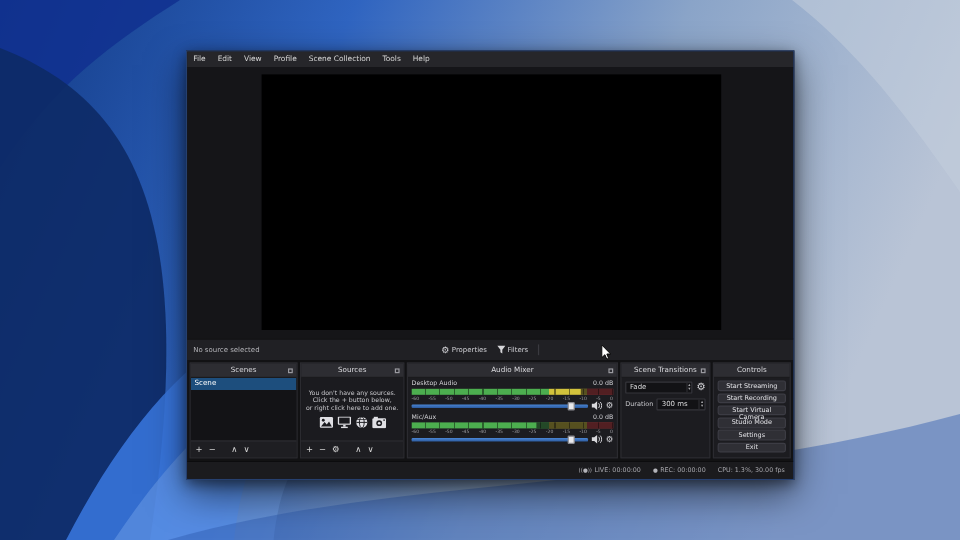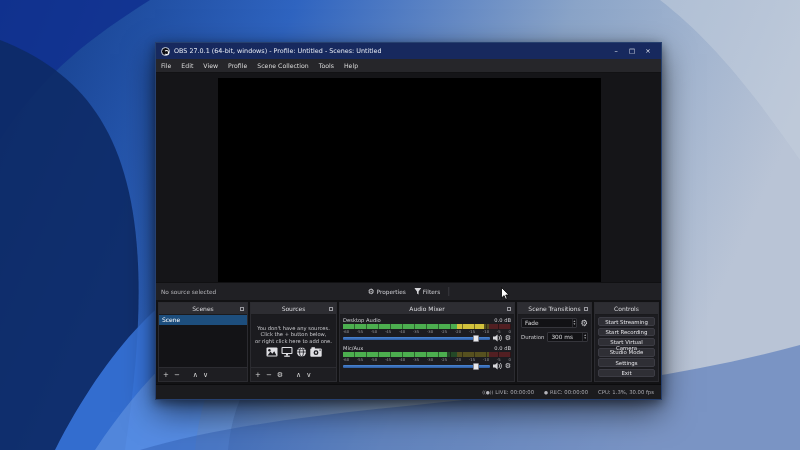--- a/index.html
+++ b/index.html
@@ -124,27 +124,20 @@
     <path d="M0,0 L150,0 C95,35 45,70 0,140 Z" fill="#10308f" opacity="0.85"></path>
     <path d="M0,40 C115,85 165,185 125,450 L0,450 Z" fill="#0d2a66" opacity="0.9"></path>
     <path d="M55,450 C135,295 225,235 370,228 C245,300 205,360 195,450 Z" fill="#3a78e0" opacity="0.85"></path>
     <path d="M95,450 C175,330 255,280 395,262 C270,330 235,380 228,450 Z" fill="#6fa0e8" opacity="0.5"></path>
     <path d="M140,450 C330,395 560,410 800,345 L800,450 Z" fill="#2e5cb0" opacity="0.45"></path>
     <path d="M660,0 L800,0 L800,160 C745,80 705,35 660,0 Z" fill="#c2cddd" opacity="0.55"></path>
   </svg>
 
   <div class="obs-window">
 
-    <div class="titlebar">
-      <span class="obs-logo"></span>
-      <span class="title-text">OBS 27.0.1 (64-bit, windows) - Profile: Untitled - Scenes: Untitled</span>
-      <span class="win-btn">–</span>
-      <span class="win-btn">□</span>
-      <span class="win-btn">×</span>
-    </div>
 
     <div class="menubar">
 
         <span class="menu-item">File</span>
 
         <span class="menu-item">Edit</span>
 
         <span class="menu-item">View</span>
 
         <span class="menu-item">Profile</span>

